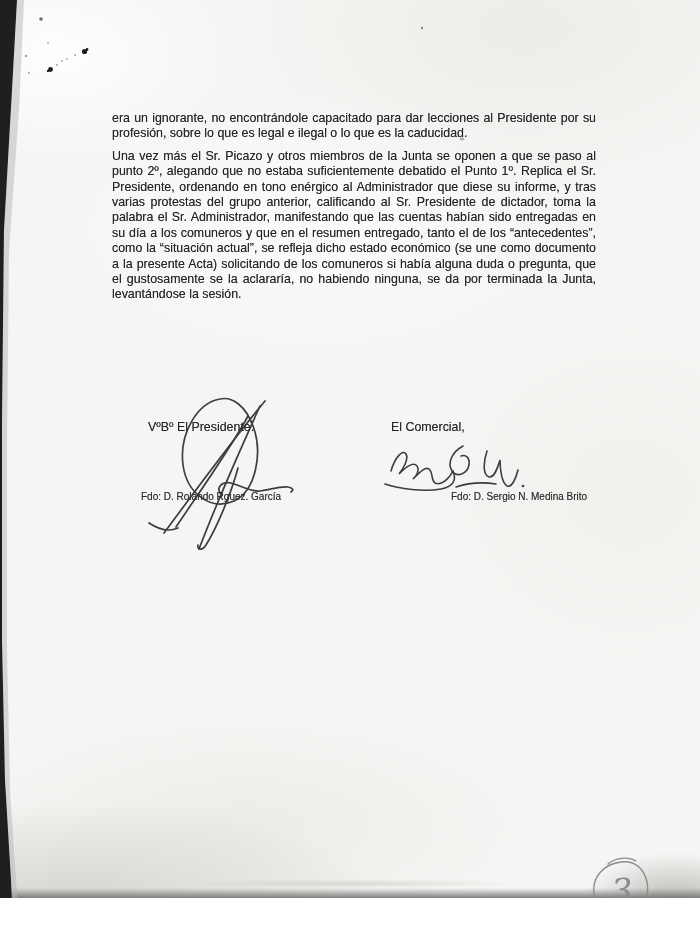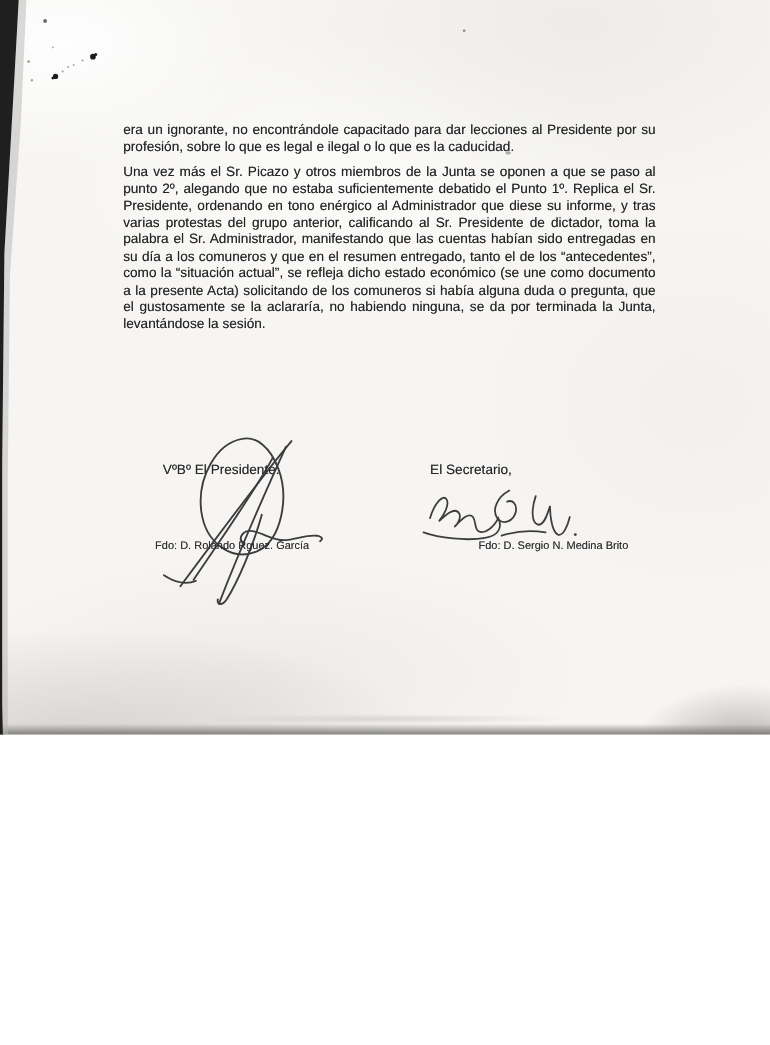--- a/index.html
+++ b/index.html
@@ -1,18 +1,18 @@
 <!DOCTYPE html>
 <html><head>
 <meta charset="utf-8">
 <style>
   html,body{margin:0;padding:0;background:#ffffff;}
   .page{
     position:relative;
-    width:700px;height:668px;
+    width:700px;height:898px;
     overflow:hidden;
     font-family:"Liberation Sans", sans-serif;
     background:
       radial-gradient(ellipse 260px 160px at 8% 6%, rgba(255,255,255,.9), rgba(255,255,255,0) 70%),
       radial-gradient(ellipse 420px 240px at 75% 3%, rgba(227,225,222,.45), rgba(227,225,222,0) 70%),
       radial-gradient(ellipse 380px 200px at 45% 25%, rgba(255,255,255,.6), rgba(255,255,255,0) 70%),
       radial-gradient(ellipse 300px 260px at 90% 55%, rgba(235,233,230,.40), rgba(235,233,230,0) 70%),
       radial-gradient(ellipse 420px 160px at 35% 92%, rgba(226,224,221,.45), rgba(226,224,221,0) 70%),
       #f6f5f3;
   }
@@ -37,39 +37,39 @@
     position:absolute;font-size:12.4px;color:#262626;white-space:nowrap;
     text-shadow:0 0 0.4px rgba(40,40,40,.5);
   }
   .sig-fdo{
     position:absolute;font-size:10px;color:#2b2b2b;white-space:nowrap;
     text-shadow:0 0 0.3px rgba(40,40,40,.5);
   }
   .president-title{left:148px;top:420px;}
   .secretary-title{left:391px;top:420px;}
   .president-fdo{left:141px;top:491px;}
-  .secretary-fdo{left:391px;top:491px;padding-left:44px;}
+  .secretary-fdo{left:407px;top:491px;padding-left:44px;}
 </style>
 </head>
 <body>
 
 <div class="page">
 
   <div class="artifact shadow-bottom-left"></div>
   <div class="artifact streak-mid-bottom"></div>
   <div class="artifact shadow-bottom-right"></div>
   <div class="artifact edge-bottom"></div>
 
   <div class="text-block">
     <p>era un ignorante, no encontrándole capacitado para dar lecciones al Presidente por su profesión, sobre lo que es legal e ilegal o lo que es la caducidad.</p>
     <p>Una vez más el Sr. Picazo y otros miembros de la Junta se oponen a que se paso al punto 2º, alegando que no estaba suficientemente debatido el Punto 1º. Replica el Sr. Presidente, ordenando en tono enérgico al Administrador que diese su informe, y tras varias protestas del grupo anterior, calificando al Sr. Presidente de dictador, toma la palabra el Sr. Administrador, manifestando que las cuentas habían sido entregadas en su día a los comuneros y que en el resumen entregado, tanto el de los “antecedentes”, como la “situación actual”, se refleja dicho estado económico (se une como documento a la presente Acta) solicitando de los comuneros si había alguna duda o pregunta, que el gustosamente se la aclararía, no habiendo ninguna, se da por terminada la Junta, levantándose la sesión.</p>
   </div>
 
   <div class="sig-label president-title">VºBº El Presidente.</div>
-  <div class="sig-label secretary-title">El Secretario,</div>
+  <div class="sig-label secretary-title">El Comercial,</div>
   <div class="sig-fdo president-fdo">Fdo: D. Rolando Rguez. García</div>
   <div class="sig-fdo secretary-fdo">Fdo: D. Sergio N. Medina Brito</div>
 
   <svg class="overlay" viewBox="0 0 700 950">
 
     <g>
       <polygon points="17,0 24,0 19,110 9,250 7,440 7,650 10,790 17,895 19,950 14,950 11,880 5,780 2,640 2,420 4,230 12,90" fill="#b7b5b3" opacity="0.5"></polygon>
       <polygon points="0,0 17,0 12,90 4,230 2,420 2,640 5,780 11,880 14,950 0,950" fill="#1f1f1f"></polygon>
     </g>
 

